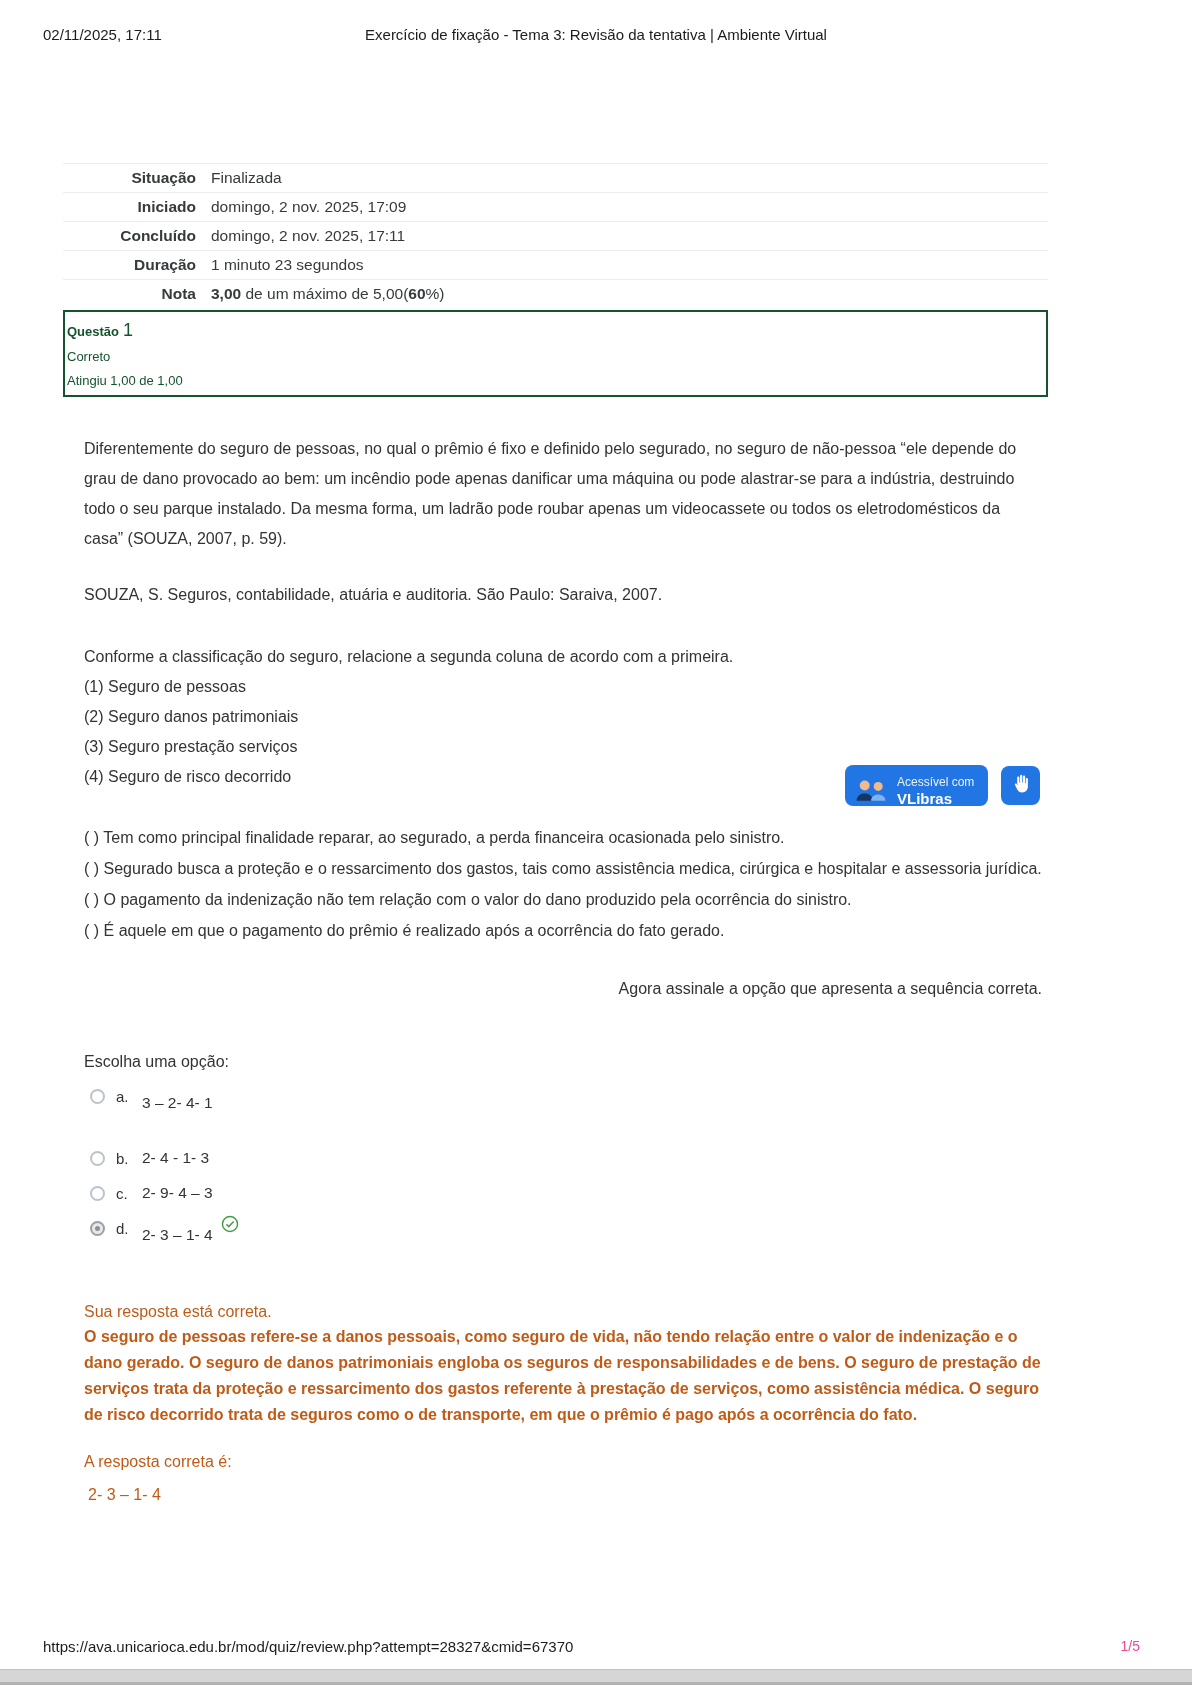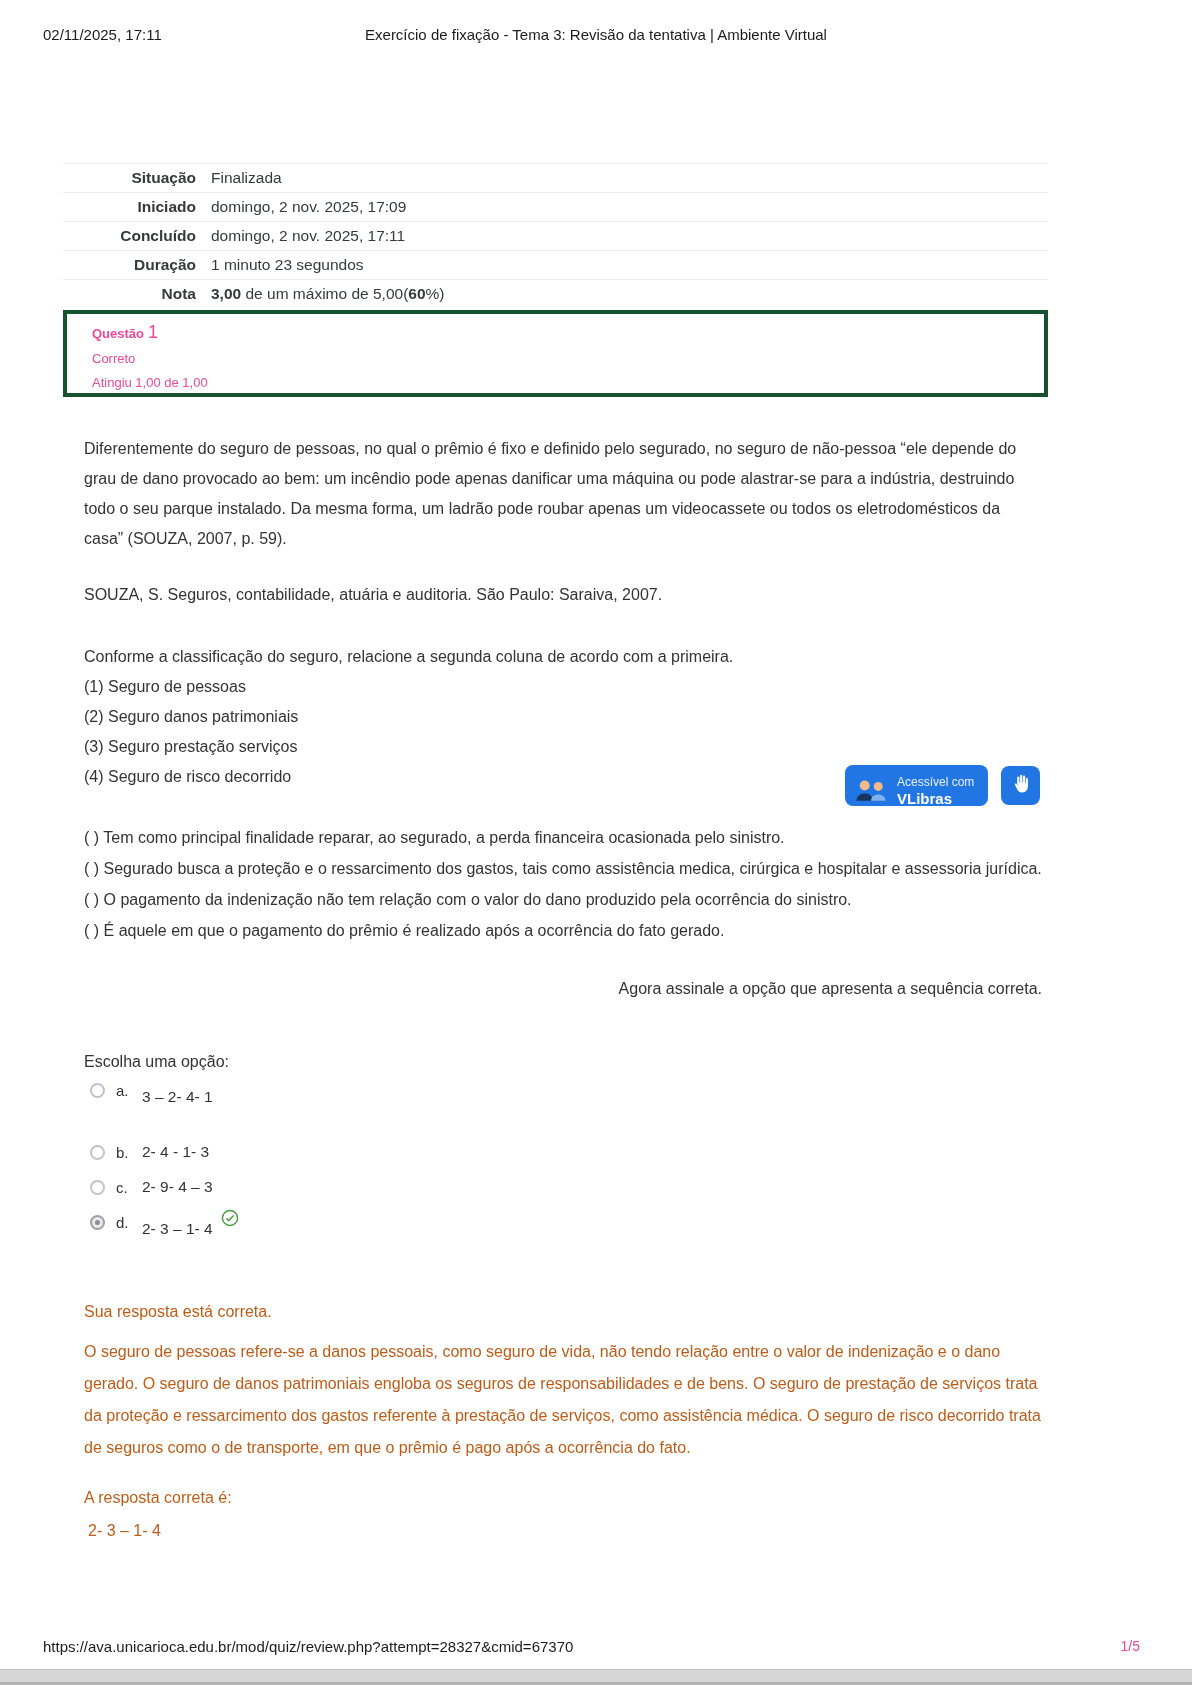--- a/index.html
+++ b/index.html
@@ -11,53 +11,53 @@
   .hdr-left { position:absolute; top:26px; left:43px; font-size:15px; color:#1c1c1c; }
   .hdr-center { position:absolute; top:26px; left:0; width:100%; text-align:center; font-size:15px; color:#1c1c1c; }
 
   
   .summary { position:absolute; top:163px; left:63px; width:985px; font-size:15.5px; color:#373a3c; }
   .srow { display:flex; align-items:baseline; border-top:1px solid #ececec; padding:5px 0 5px 0; }
   .srow .lbl { width:148px; font-weight:bold; text-align:right; padding-right:15px; flex:none; }
   .srow .val { flex:1; }
 
   
-  .qinfo { position:absolute; top:310px; left:63px; width:985px; height:87px; border:4px solid #14532d; padding:8px 25px; color:#ec4899; }
+  .qinfo { position:absolute; top:310px; left:63px; width:985px; height:87px; border:2px solid #14532d; padding:8px 2px; color:#14532d; }
   .qlabel { font-weight:bold; font-size:13px; }
   .qnum { font-size:18px; margin-left:4px; }
   .qstatus { font-size:13px; margin-top:8px; }
   .qgrade { font-size:13px; margin-top:9px; }
 
   
   .content { position:absolute; top:434px; left:84px; width:958px; font-size:16px; color:#333; }
   .p1 { line-height:30px; margin-bottom:26px; }
   .p2 { line-height:30px; margin-bottom:32px; }
   .p3 { line-height:30px; }
   .mlist { list-style:none; line-height:30px; }
   .mlist2 { list-style:none; line-height:31px; margin-top:30px; }
   .p4 { line-height:30px; margin-top:28px;text-align:right; }
-  .choose { line-height:30px; margin-top:43px; margin-bottom:2px; }
+  .choose { line-height:30px; margin-top:43px; margin-bottom:8px; }
 
   
   .opts { margin-left:6px; }
   .option { display:flex; align-items:center; margin-bottom:13px; min-height:22px; }
   .option.gap-lg { margin-bottom:40px; }
   .radio { width:15px; height:15px; border-radius:50%; border:2px solid #bcc3ca; background:#fff; flex:none; position:relative; cursor:pointer; }
   .radio.checked { border-color:#9aa0a6; background:#e8e8e8; }
   .radio.checked::after { content:""; position:absolute; left:3px; top:3px; right:3px; bottom:3px; border-radius:50%; background:#8b9096; }
   .letter { margin-left:11px; width:26px; font-size:15px; color:#333; flex:none; }
   .otext { font-size:15.5px; color:#333; }
   .otext.dip { transform:translateY(7px); }
   .check-icon { display:none; width:18px; height:18px; margin-left:8px; color:var(--correct-green,#449d44); transform:translateY(-4px); align-items:center; }
   .check-icon svg { width:18px; height:18px; }
 
   
   .feedback { position:absolute; top:1300px; left:84px; width:958px; color:var(--feedback-color,#bf5b16); font-size:16px; }
   .fb-correct { line-height:24px; }
-  .fb-expl { margin-top:12px; line-height:32px; }
+  .fb-expl { line-height:26px;font-weight:bold; }
   .fb-anslabel { margin-top:22px; line-height:24px; }
   .fb-ans { margin-top:9px; line-height:24px; padding-left:4px; }
 
   
   .vlibras-wrap { position:absolute; top:765px; left:845px; display:flex; align-items:center; }
   .vlibras-btn { display:flex; align-items:center; gap:8px; background:var(--accent-blue,#2176e3); color:#fff; border:none; border-radius:8px; padding:17px 14px 5px 8px; height:41px; cursor:pointer; font-family:inherit; }
   .vl-text { display:flex; flex-direction:column; align-items:flex-start; line-height:1.2; }
   .vl-small { font-size:12px; color:#eaf2ff; }
   .vl-bold { font-size:15px; font-weight:bold; color:#fff; }
   .vlibras-hand { margin-left:13px; width:39px; height:39px; background:var(--accent-blue,#2176e3); border:none; border-radius:8px; display:flex; align-items:center; justify-content:center; cursor:pointer; }

